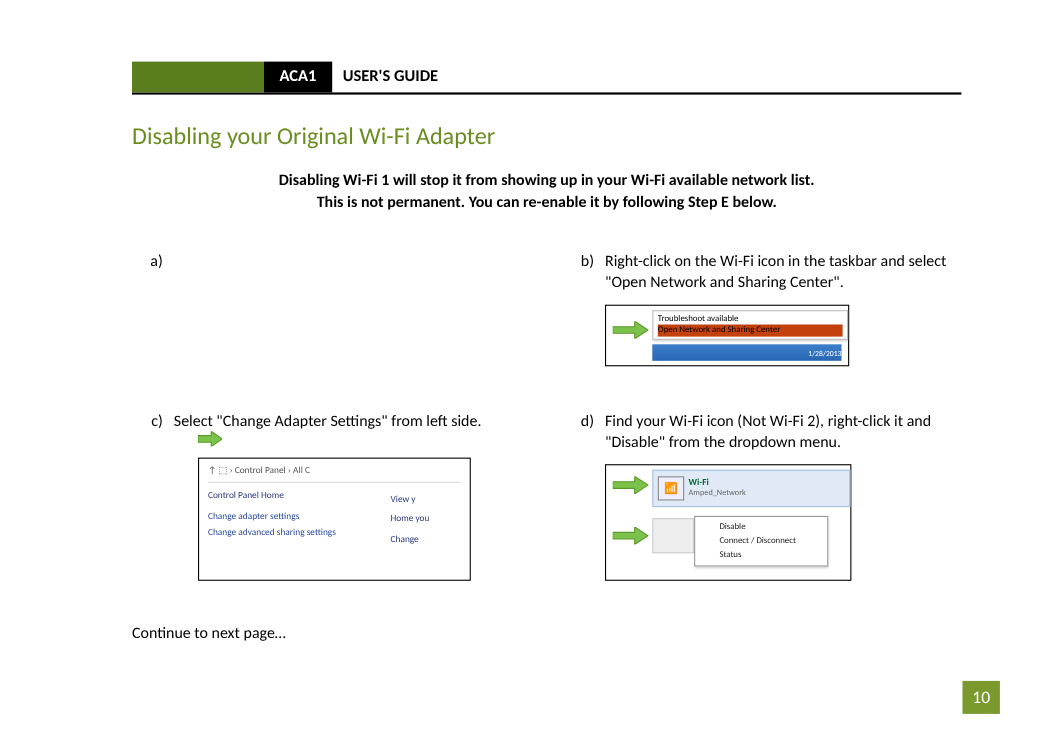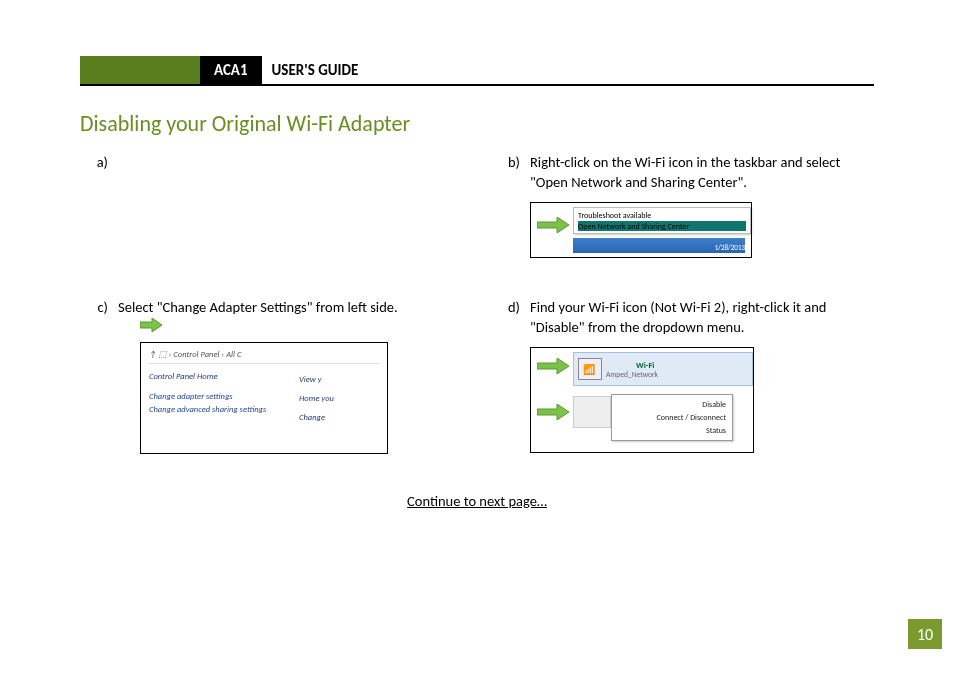--- a/index.html
+++ b/index.html
@@ -7,21 +7,21 @@
     padding: 0;
     font-family: Calibri, "Segoe UI", Arial, sans-serif;
     background: #fff;
     color: #000;
     width: 954px;
     height: 673px;
     position: relative;
     box-sizing: border-box;
   }
   .page {
-    padding: 56px 80px 0 80px;
+    padding: 56px 80px 0 120px;
   }
   .header-bar {
     display: flex;
     align-items: stretch;
     border-bottom: 2px solid #000;
   }
   .header-green {
     background: #5a7d1e;
     width: 120px;
   }
@@ -92,73 +92,73 @@
     color: #fff; font-size: 8px; letter-spacing: 3px;
   }
   
   .fig-b { width: 220px; height: 54px; }
   .fig-b .menu {
     position: absolute; left: 42px; top: 4px;
     width: 168px; font-size: 8px; line-height: 1.3;
     border: 1px solid #bbb; background: #fff;
     padding: 2px 4px; box-shadow: 1px 1px 2px rgba(0,0,0,.2);
   }
-  .fig-b .menu .hl { background: #0f766e; }
+  .fig-b .menu .hl { background: #c2410c; }
   .fig-b .arrow { position: absolute; left: 6px; top: 14px; }
   .fig-b .tray {
     position: absolute; left: 42px; bottom: 4px;
     width: 172px; height: 15px;
     background: linear-gradient(#3f7ec9,#2766b2);
   }
   .fig-b .date {
     position: absolute; right: 6px; bottom: 5px;
     color: #fff; font-size: 7px; text-align: right;
   }
   
   .fig-c { width: 230px; height: 98px; padding: 6px 8px; font-size: 8.5px; color: #3b5aa6; }
   .fig-c .nav { color: #555; border-bottom: 1px solid #ddd; padding-bottom: 3px; margin-bottom: 6px; }
-  .fig-c .row { display: flex; }
+  .fig-c .row { display: flex; gap: 16px; }
   .fig-c .left { width: 150px; line-height: 1.6; }
   .fig-c .right { color: #2a3a7a; width: 60px; line-height: 2.2; }
   .fig-c .home { color: #2a3a7a; margin-bottom: 6px; }
   .fig-c .link { color: #2a4aa0; }
-  .fig-c-wrap { position: relative; display: inline-block; margin-left: 22px; font-style: italic; }
+  .fig-c-wrap { position: relative; display: inline-block; margin-left: 22px; }
   
   .fig-d { width: 222px; height: 104px; font-size: 8px; }
   .fig-d .arrow1 { position: absolute; left: 6px; top: 10px; }
   .fig-d .arrow2 { position: absolute; left: 6px; top: 56px; }
   .fig-d .adapter {
     position: absolute; left: 42px; top: 4px; width: 170px; height: 28px;
     background: #dfeaf6; border: 1px solid #a8c0e0;
     display: flex; align-items: center; padding: 2px 4px;
   }
   .fig-d .adapter .ico {
     width: 22px; height: 20px; margin-right: 4px;
     border: 1px solid #888; background: #eef;
     display: flex; align-items: center; justify-content: center;
     font-size: 10px; color: #4a7;
   }
   .fig-d .adapter .txt { line-height: 1.2; }
-  .fig-d .adapter .name { color: #063; font-weight: 700; font-size: 8.5px; margin-left: 30px; }
+  .fig-d .adapter .name { color: #063; font-weight: 700; font-size: 8.5px; }
   .fig-d .adapter .sub { color: #666; font-size: 7.5px; }
   .fig-d .menu {
     position: absolute; left: 80px; top: 46px; width: 120px;
     border: 1px solid #999; background: #fff; padding: 3px 0;
     box-shadow: 1px 1px 2px rgba(0,0,0,.2);
   }
-  .fig-d .menu div { padding: 1px 6px 1px 22px; color: #222; text-align: right; }
+  .fig-d .menu div { padding: 1px 6px 1px 22px; color: #222; }
   .fig-d .shadow {
     position: absolute; left: 42px; top: 48px; width: 36px; height: 30px;
     background: #eee; border: 1px solid #ccc;
   }
   .continue {
-    text-align: center; font-size: 14.5px; margin-top: 38px; text-decoration: underline;
+    font-size: 14.5px; margin-top: 38px;
   }
   .pagenum {
-    position: absolute; right: 12px; bottom: 24px;
+    position: absolute; right: 45px; bottom: 24px;
     background: #7a9a2e; color: #fff;
     width: 34px; height: 30px;
     display: flex; align-items: center; justify-content: center;
     font-size: 16px;
   }
   
   .g-arrow-r svg, .g-arrow-d svg { display: block; }
 </style>
 </head>
 <body>
@@ -166,20 +166,24 @@
 <div class="page">
 
   <div class="header-bar">
     <div class="header-green"></div>
     <div class="header-prod">ACA1</div>
     <div class="header-title">USER'S GUIDE</div>
   </div>
 
   <h1 class="section">Disabling your Original Wi-Fi Adapter</h1>
 
+  <div class="intro">
+    <div>Disabling Wi-Fi 1 will stop it from showing up in your Wi-Fi available network list.</div>
+    <div>This is not permanent. You can re-enable it by following Step E below.</div>
+  </div>
 
   <div class="steps">
 
     <div class="step">
       <div class="label">a)</div>
     </div>
 
     <div class="step">
       <div class="label">b)</div>
       <div class="content">

